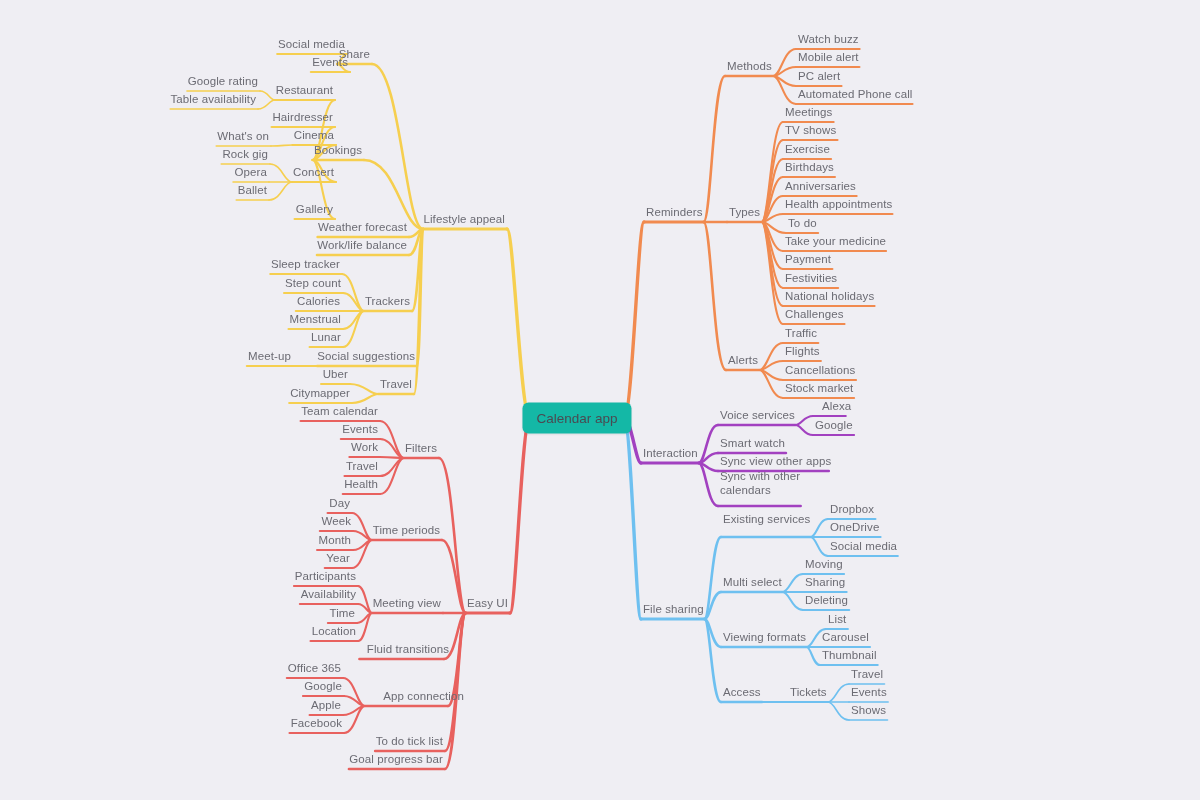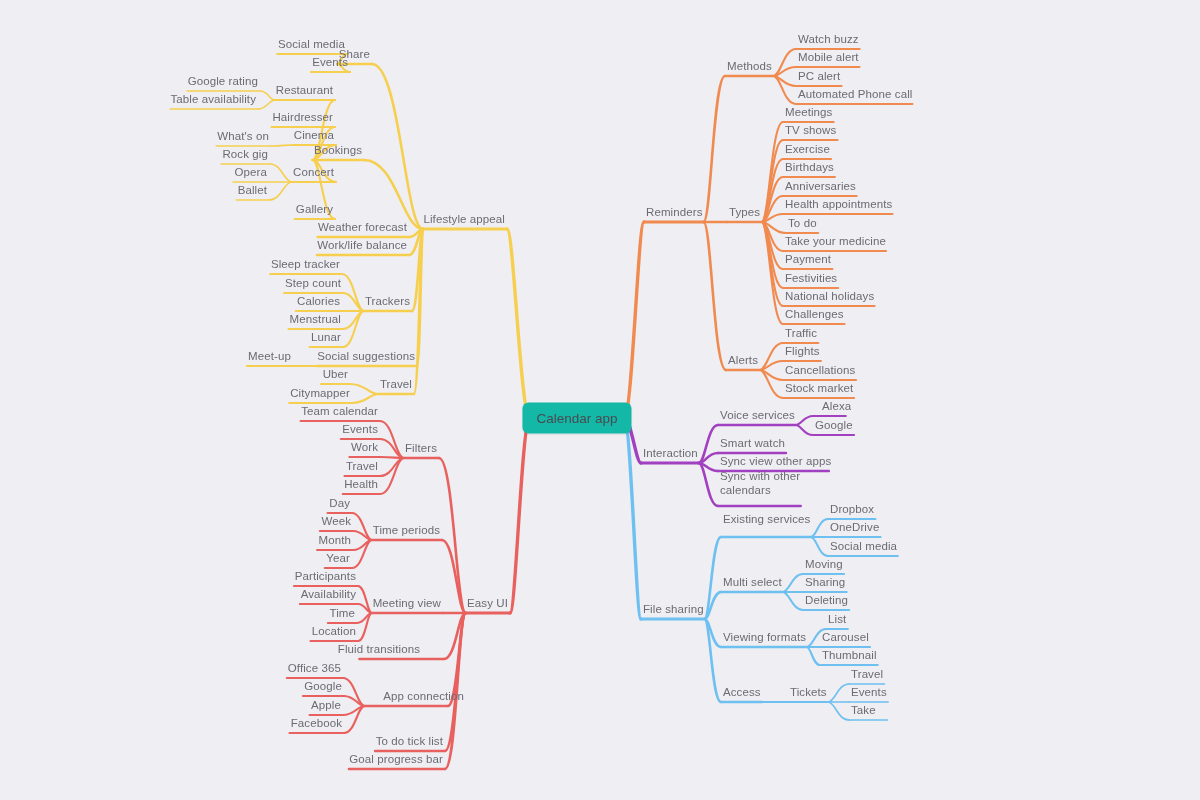--- a/index.html
+++ b/index.html
@@ -299,21 +299,21 @@
       <div class="node-label anchor-end" style="left: 440px; top: 531px;">Time periods</div>
       <div class="node-label anchor-end" style="left: 350px; top: 504px;">Day</div>
       <div class="node-label anchor-end" style="left: 351px; top: 522px;">Week</div>
       <div class="node-label anchor-end" style="left: 351px; top: 541px;">Month</div>
       <div class="node-label anchor-end" style="left: 350px; top: 559px;">Year</div>
       <div class="node-label anchor-end" style="left: 441px; top: 604px;">Meeting view</div>
       <div class="node-label anchor-end" style="left: 356px; top: 577px; padding-left: 16px;">Participants</div>
       <div class="node-label anchor-end" style="left: 356px; top: 595px;">Availability</div>
       <div class="node-label anchor-end" style="left: 355px; top: 614px;">Time</div>
       <div class="node-label anchor-end" style="left: 356px; top: 632px;">Location</div>
-      <div class="node-label anchor-end" style="left: 420px; top: 650px;">Fluid transitions</div>
+      <div class="node-label anchor-end" style="left: 449px; top: 650px;">Fluid transitions</div>
       <div class="node-label anchor-end" style="left: 446px; top: 697px; margin-left: 18px;">App connection</div>
       <div class="node-label anchor-end" style="left: 341px; top: 669px;">Office 365</div>
       <div class="node-label anchor-end" style="left: 342px; top: 687px;">Google</div>
       <div class="node-label anchor-end" style="left: 341px; top: 706px;">Apple</div>
       <div class="node-label anchor-end" style="left: 342px; top: 724px;">Facebook</div>
       <div class="node-label anchor-end" style="left: 443px; top: 742px;">To do tick list</div>
       <div class="node-label anchor-end" style="left: 443px; top: 760px;">Goal progress bar</div>
       <div class="node-label anchor-start" style="left: 646px; top: 213px;">Reminders</div>
       <div class="node-label anchor-start" style="left: 727px; top: 67px;">Methods</div>
       <div class="node-label anchor-start" style="left: 798px; top: 40px;">Watch buzz</div>
@@ -355,16 +355,16 @@
       <div class="node-label anchor-start" style="left: 805px; top: 583px;">Sharing</div>
       <div class="node-label anchor-start" style="left: 805px; top: 601px;">Deleting</div>
       <div class="node-label anchor-start" style="left: 723px; top: 638px;">Viewing formats</div>
       <div class="node-label anchor-start" style="left: 828px; top: 620px;">List</div>
       <div class="node-label anchor-start" style="left: 822px; top: 638px;">Carousel</div>
       <div class="node-label anchor-start" style="left: 822px; top: 656px;">Thumbnail</div>
       <div class="node-label anchor-start" style="left: 723px; top: 693px;">Access</div>
       <div class="node-label anchor-start" style="left: 790px; top: 693px;">Tickets</div>
       <div class="node-label anchor-start" style="left: 851px; top: 675px;">Travel</div>
       <div class="node-label anchor-start" style="left: 851px; top: 693px;">Events</div>
-      <div class="node-label anchor-start" style="left: 851px; top: 711px;">Take</div>
+      <div class="node-label anchor-start" style="left: 851px; top: 711px;">Shows</div>
     </div>
   <div class="root-node" id="root-node" style="left: 577px; top: 418px;">Calendar app</div>
 </div>
 
 </body></html>

